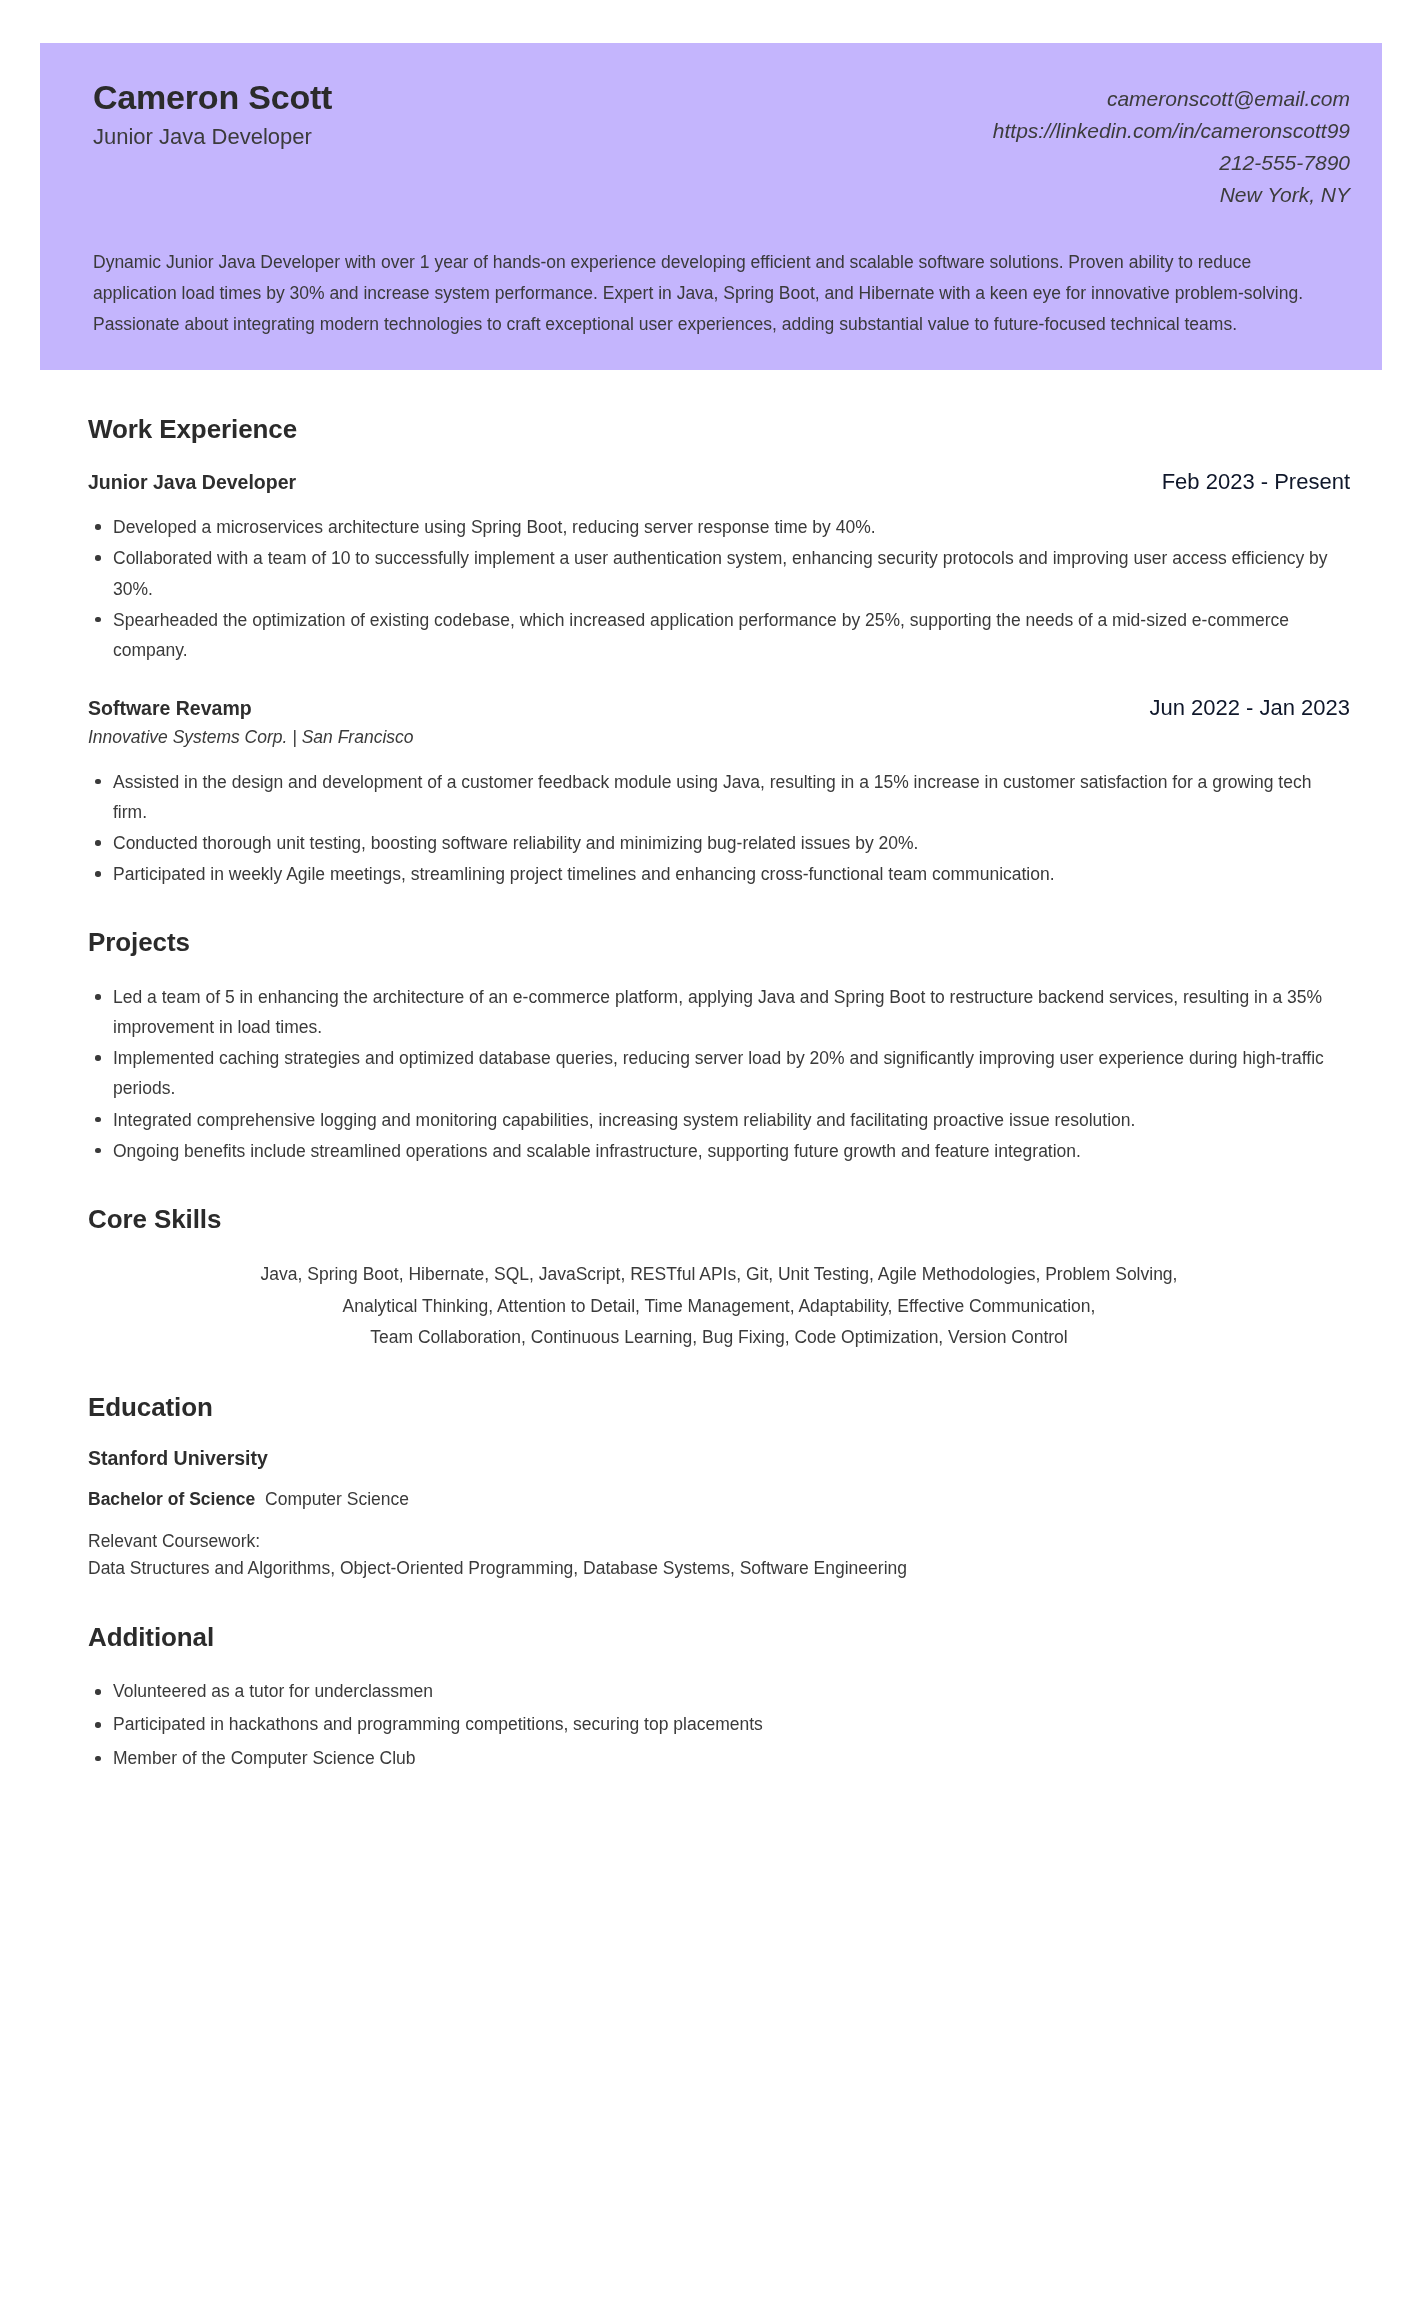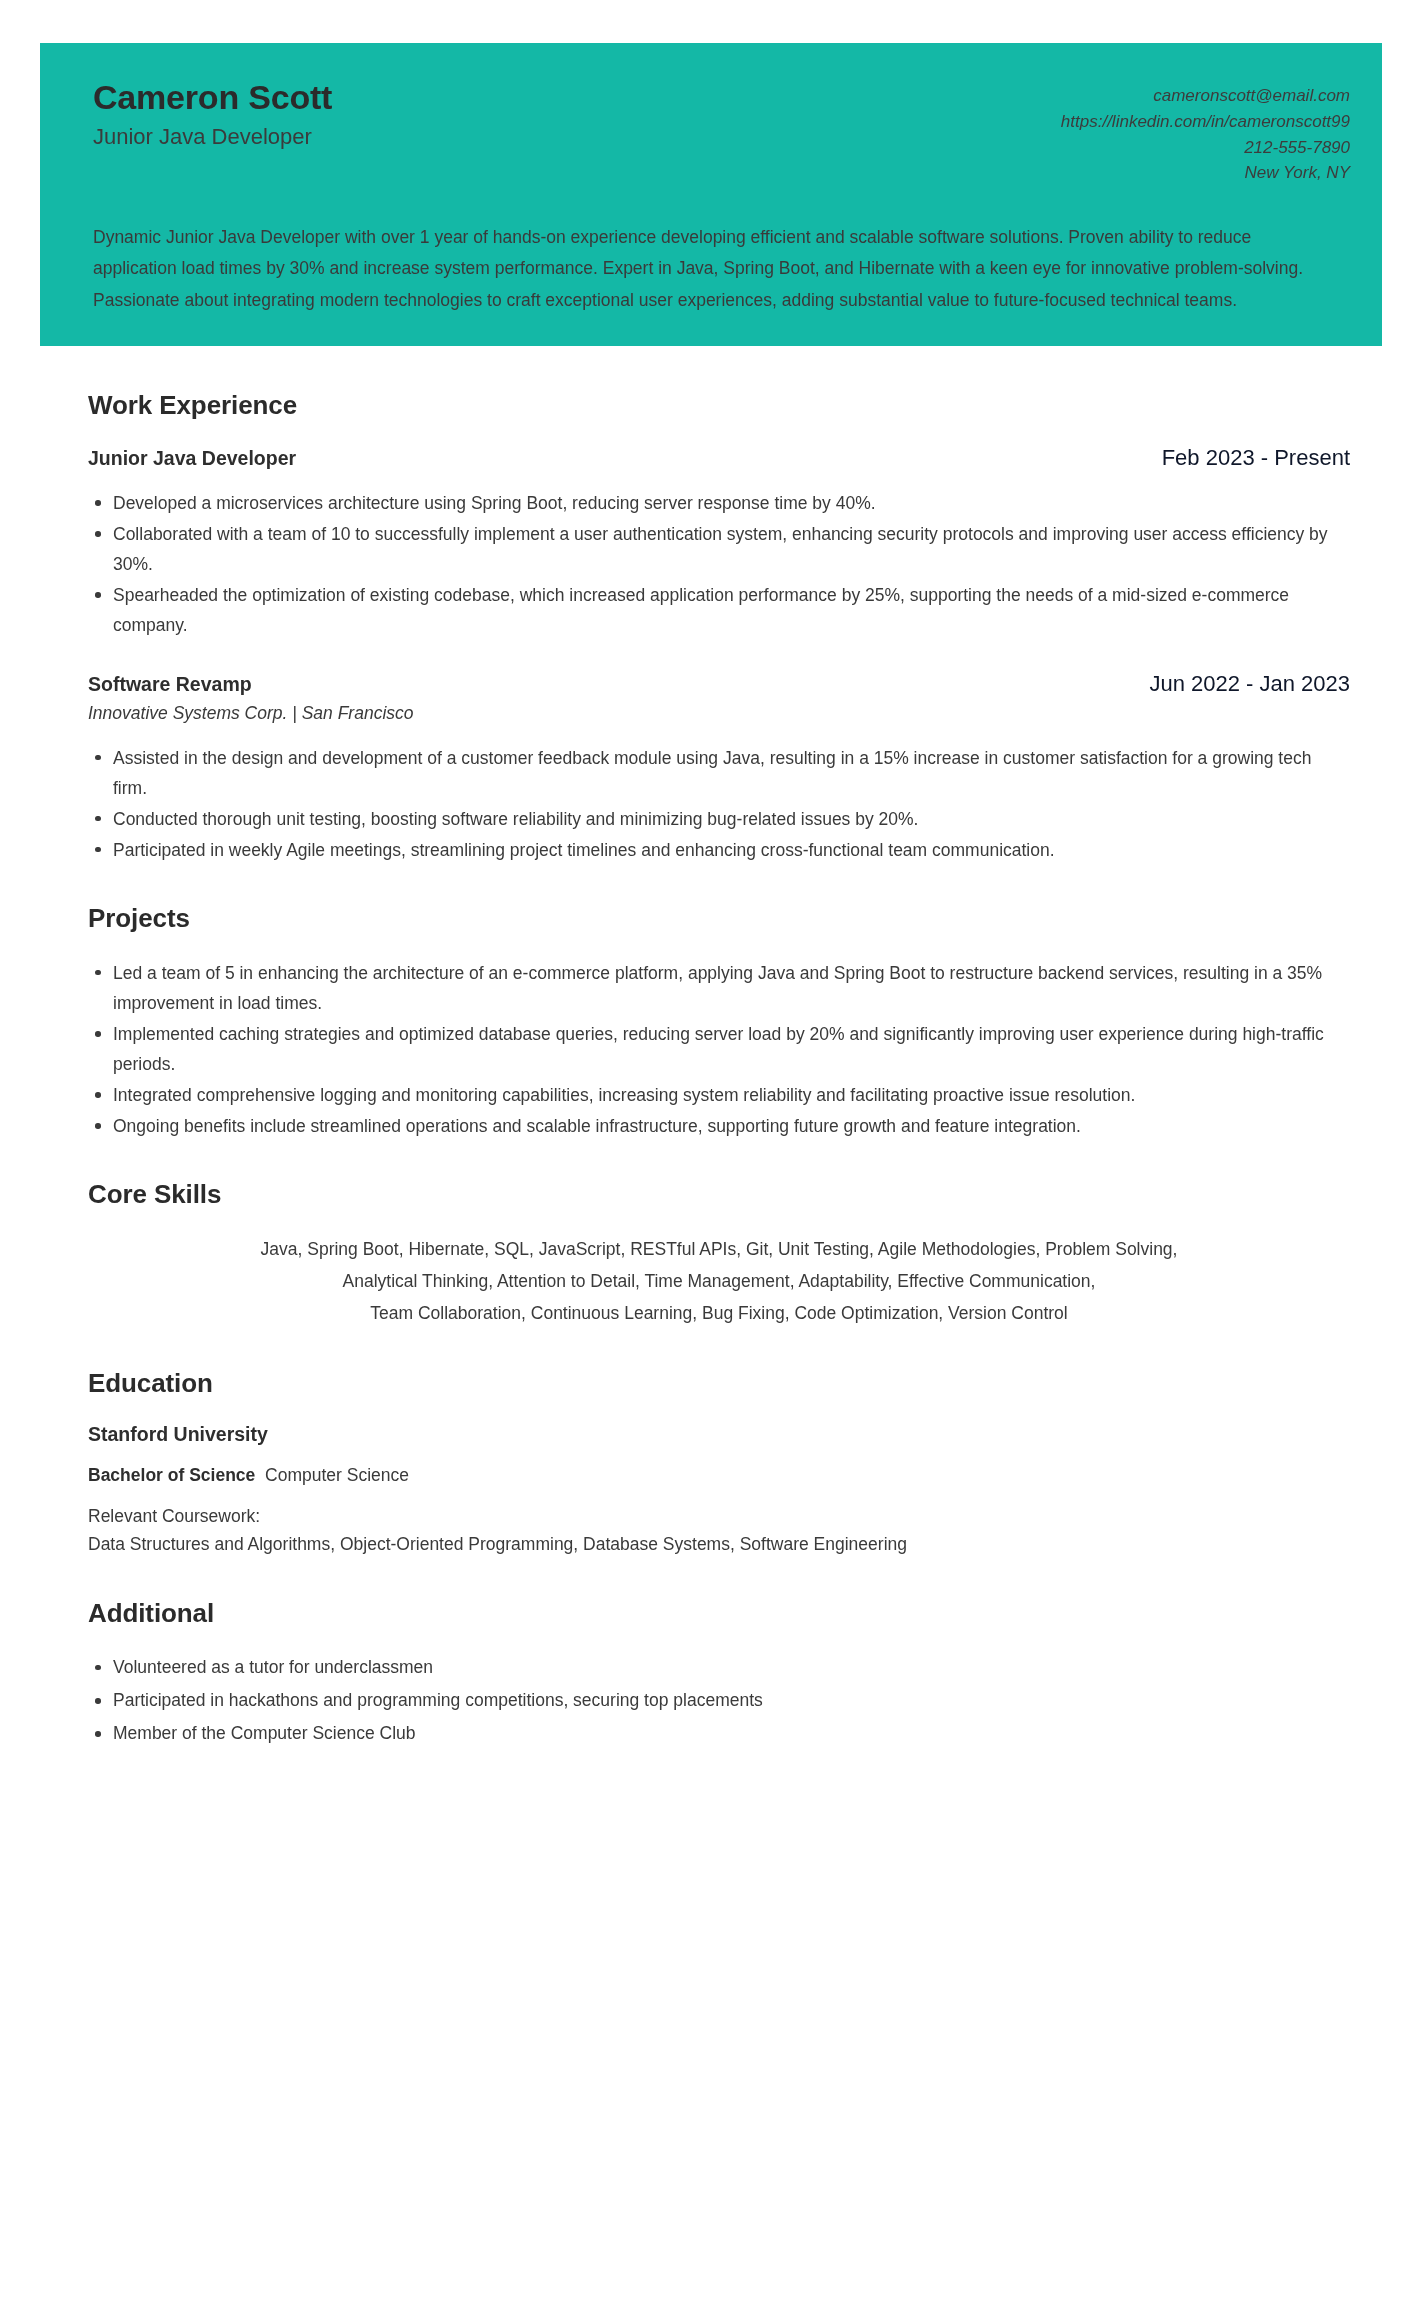--- a/index.html
+++ b/index.html
@@ -19,21 +19,21 @@
     width: 1422px;
     min-height: 2301px;
     position: relative;
     background: #ffffff;
     box-sizing: border-box;
   }
 
   
   .header-band {
     margin: 43px 40px 0 40px;
-    background: #14b8a6;
+    background: #c4b5fd;
     padding: 33px 32px 30px 53px;
     box-sizing: border-box;
   }
 
   .header-top {
     display: flex;
     justify-content: space-between;
     align-items: flex-start;
   }
 
@@ -56,21 +56,21 @@
     margin-top: 6px;
     line-height: 1.25;
   }
 
   .contact-block {
     text-align: right;
     padding-top: 7px;
   }
 
   .contact-line {
-    font-size: 17px;
+    font-size: 21px;
     font-style: italic;
     color: #3c3c3c;
     line-height: 1.52;
     white-space: nowrap;
   }
 
   .summary {
     margin-top: 36px;
     font-size: 17.5px;
     line-height: 1.78;

